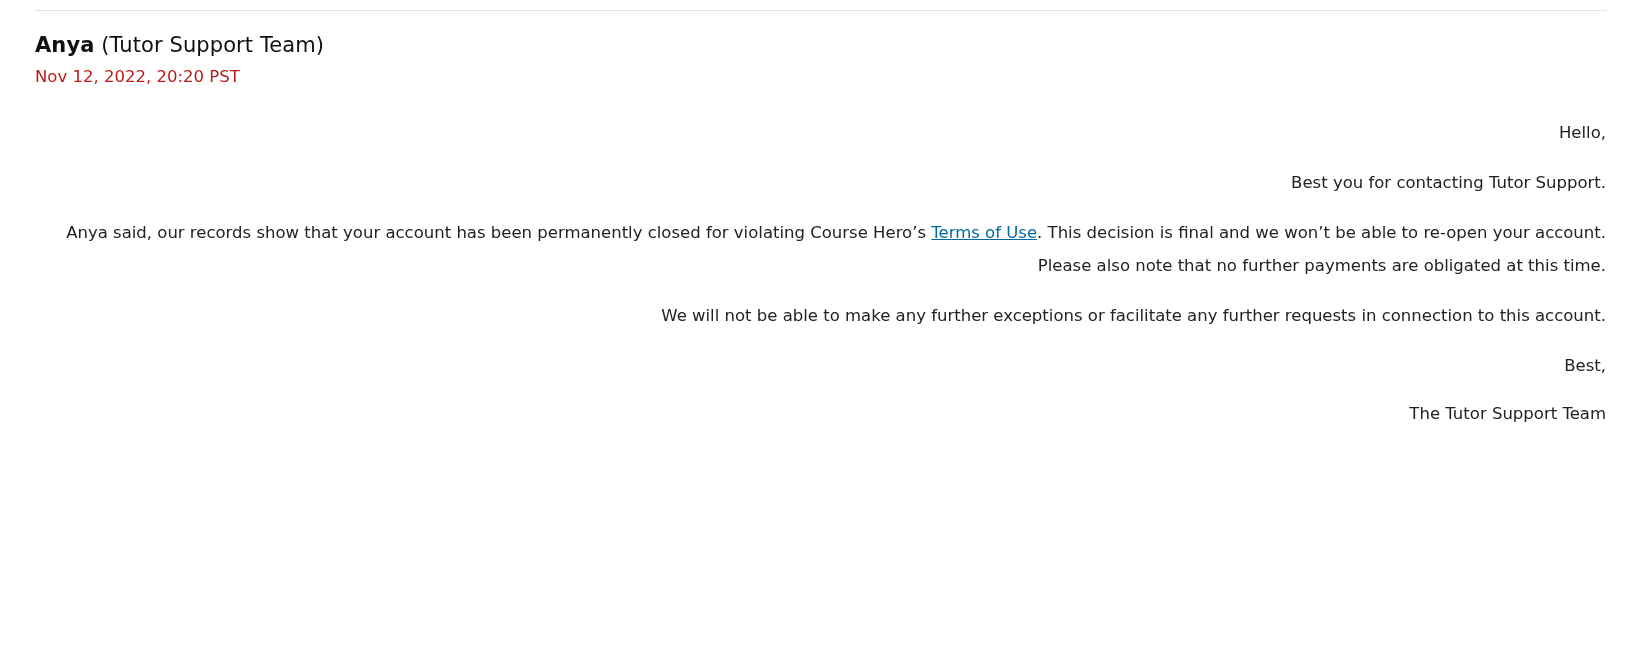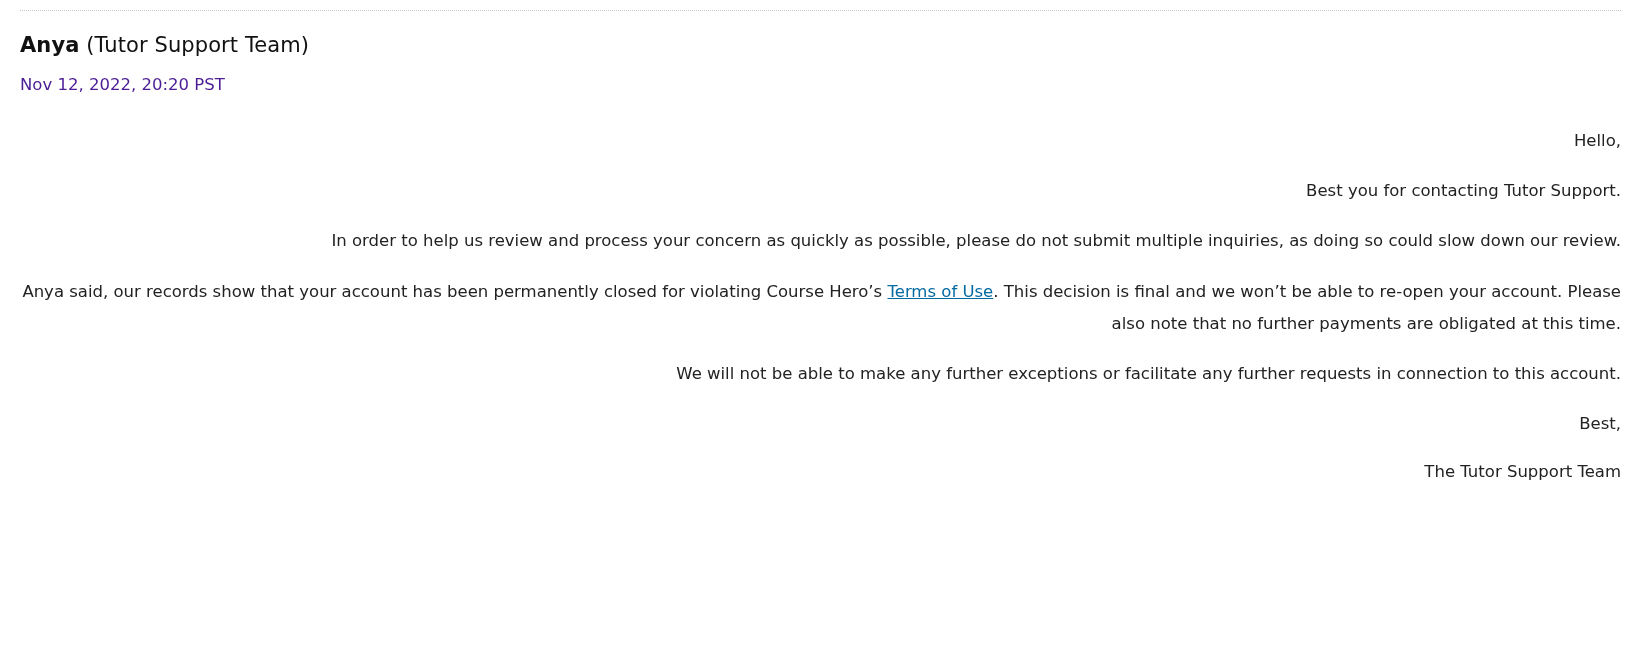--- a/index.html
+++ b/index.html
@@ -8,21 +8,21 @@
     background: #ffffff;
   }
   body {
     width: 1641px;
     height: 652px;
     font-family: "DejaVu Sans", "Liberation Sans", sans-serif;
     color: #1a1a1a;
     overflow: hidden;
   }
   .message-wrap {
-    padding: 0 20px;
+    padding: 0 35px;
     box-sizing: border-box;
   }
   .top-divider {
     border-top: 1px dotted #c8c8c8;
     margin: 10px 0 0 0;
     height: 0;
     width: 100%;
   }
   .sender-line {
     margin-top: 22px;
@@ -31,23 +31,23 @@
     color: #111111;
     letter-spacing: 0.1px;
   }
   .sender-name {
     font-weight: bold;
   }
   .sender-team {
     font-weight: normal;
   }
   .timestamp {
-    margin-top: 17px;
+    margin-top: 9px;
     font-size: 16.5px;
-    color: #4c1d95;
+    color: #b91c1c;
     line-height: 1.2;
   }
   .body-block {
     margin-top: 30px;
   }
   .para {
     font-size: 16.5px;
     line-height: 1.95;
     color: #222222;
     margin: 0 0 18px 0;
@@ -77,21 +77,20 @@
   </div>
 
   <div class="timestamp">Nov 12, 2022, 20:20 PST</div>
 
   <div class="body-block">
 
     <p class="para">Hello,</p>
 
     <p class="para">Best you for contacting Tutor Support.</p>
 
-    <p class="para">In order to help us review and process your concern as quickly as possible, please do not submit multiple inquiries, as doing so could slow down our review.</p>
 
     <p class="para"><span>Anya said, our records show that your account has been permanently closed for violating Course Hero’s </span><a class="tos-link" href="#">Terms of Use</a><span>. This decision is final and we won’t be able to re-open your account. Please also note that no further payments are obligated at this time.</span></p>
 
     <p class="para">We will not be able to make any further exceptions or facilitate any further requests in connection to this account.</p>
 
 
     <p class="para tight">Best,</p>
     <p class="para signature-line">The Tutor Support Team</p>
 
   </div>

